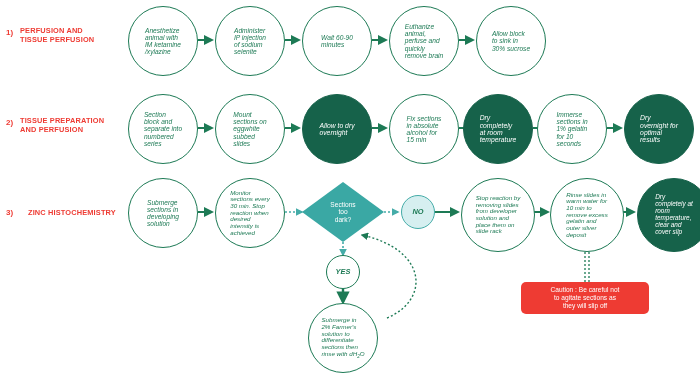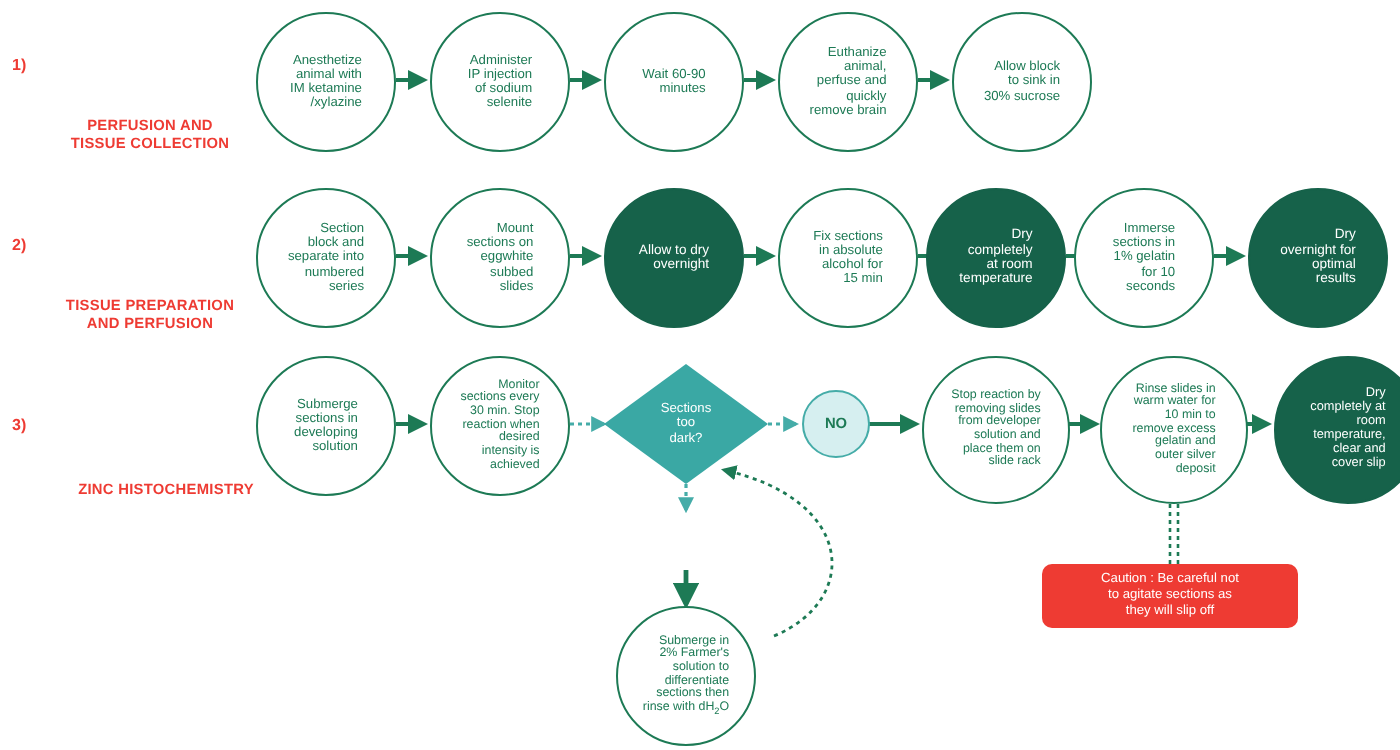--- a/index.html
+++ b/index.html
@@ -25,22 +25,23 @@
     width: 700px;
     height: 375px;
     pointer-events: none;
   }
   .node {
     position: absolute;
     box-sizing: border-box;
     display: flex;
     align-items: center;
     justify-content: center;
-    text-align: right;
+    text-align: left;
     line-height: 1.08;
+    font-style: italic;
   }
   .circle-light {
     border-radius: 50%;
     background: #ffffff;
     border: 1.6px solid #1d7a55;
     color: #1d7a55;
     font-size: 6.6px;
   }
   .circle-dark {
     border-radius: 50%;
@@ -100,24 +101,23 @@
     position: absolute;
     color: #ee3b33;
     font-size: 8px;
     font-weight: bold;
   }
   .stage-label {
     position: absolute;
     color: #ee3b33;
     font-size: 7.4px;
     font-weight: bold;
-    text-align: center;
+    text-align: left;
     line-height: 1.25;
     letter-spacing: 0.15px;
-    margin-top: 32px;
   }
   .nowrap { white-space: nowrap; }
   sub { font-size: 75%; }
 </style>
 </head>
 <body>
 
 <div id="canvas">
 
   <svg class="layer" viewBox="0 0 700 375">
@@ -168,21 +168,21 @@
 
     <line x1="585" y1="252" x2="585" y2="282" stroke="#1d7a55" stroke-width="1.3" stroke-dasharray="2,2" fill="none"></line>
     <line x1="589" y1="252" x2="589" y2="282" stroke="#1d7a55" stroke-width="1.3" stroke-dasharray="2,2" fill="none"></line>
 
     <polygon points="343,182 384,212 343,242 302,212" fill="#3aa8a4"></polygon>
   </svg>
 
   <div class="stage-num" style="left:6px; top:28px;">1)</div>
   <div class="stage-label" style="left:20px; top:26px; width:110px;">
     <span>PERFUSION AND</span><br>
-    <span>TISSUE COLLECTION</span>
+    <span>TISSUE PERFUSION</span>
   </div>
 
   <div class="node circle-light" style="left:128px; top:6px; width:70px; height:70px;">
     <span>
       <span>Anesthetize</span><br>
       <span>animal with</span><br>
       <span>IM ketamine</span><br>
       <span>/xylazine</span>
     </span>
   </div>
@@ -324,20 +324,23 @@
         <span>too</span><br>
         <span>dark?</span>
       </span>
     </div>
   </div>
 
   <div class="node circle-teal" style="left:401px; top:195px; width:34px; height:34px;">
     <span>NO</span>
   </div>
 
+  <div class="node circle-yes" style="left:326px; top:255px; width:34px; height:34px;">
+    <span>YES</span>
+  </div>
 
   <div class="node circle-light" style="left:308px; top:303px; width:70px; height:70px;">
     <span style="font-size:6.2px;">
       <span>Submerge in</span><br>
       <span>2% Farmer's</span><br>
       <span>solution to</span><br>
       <span>differentiate</span><br>
       <span class="nowrap">sections then</span><br>
       <span class="nowrap"><span>rinse with dH</span><sub>2</sub><span>O</span></span>
     </span>

